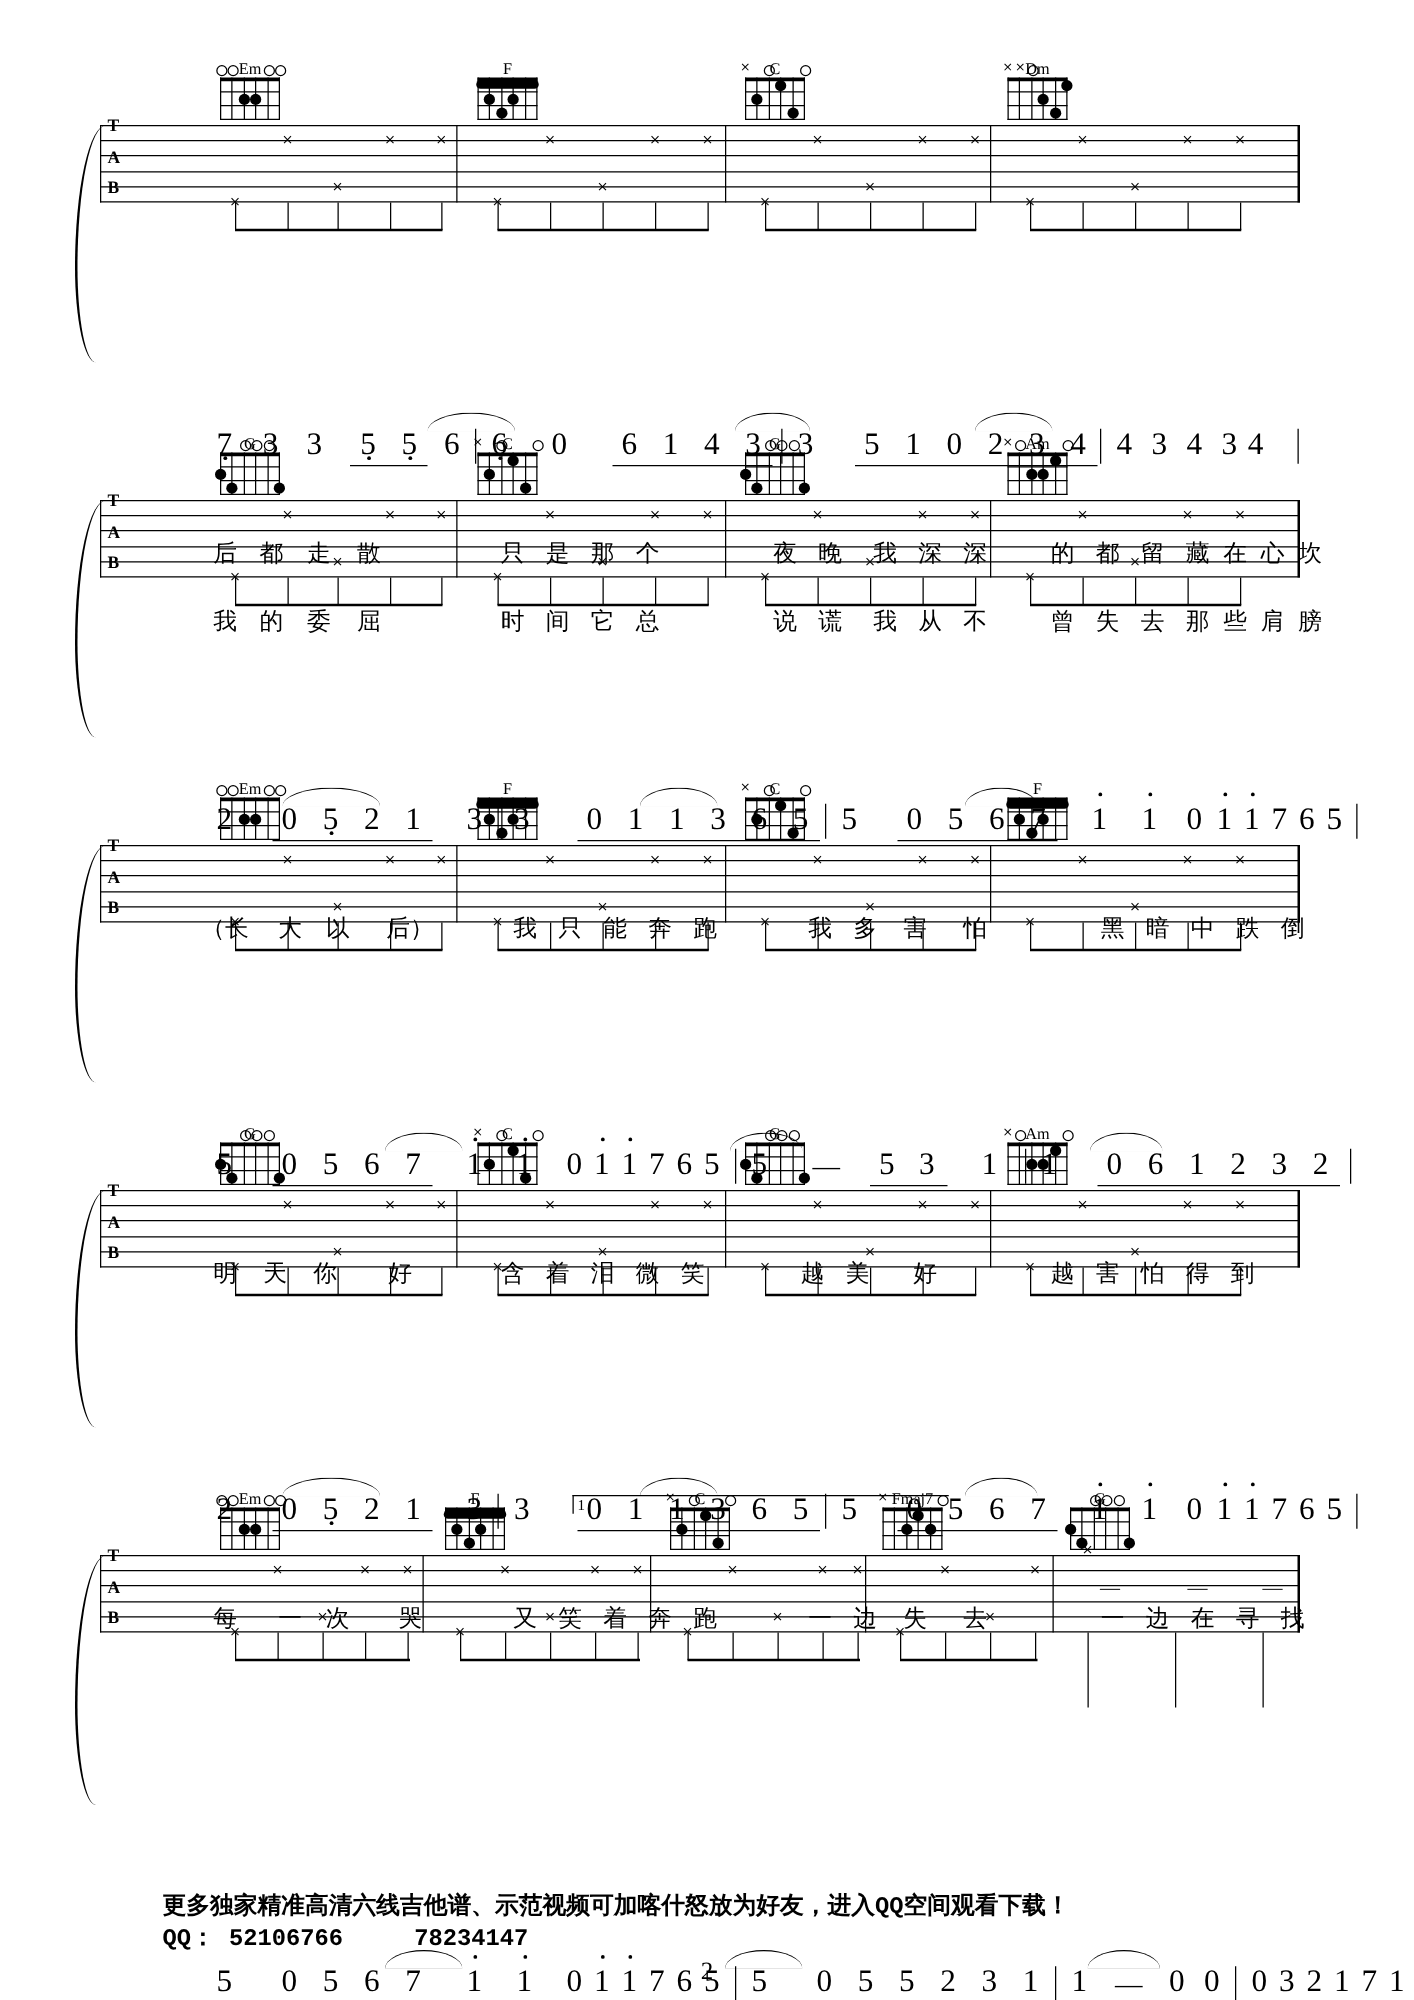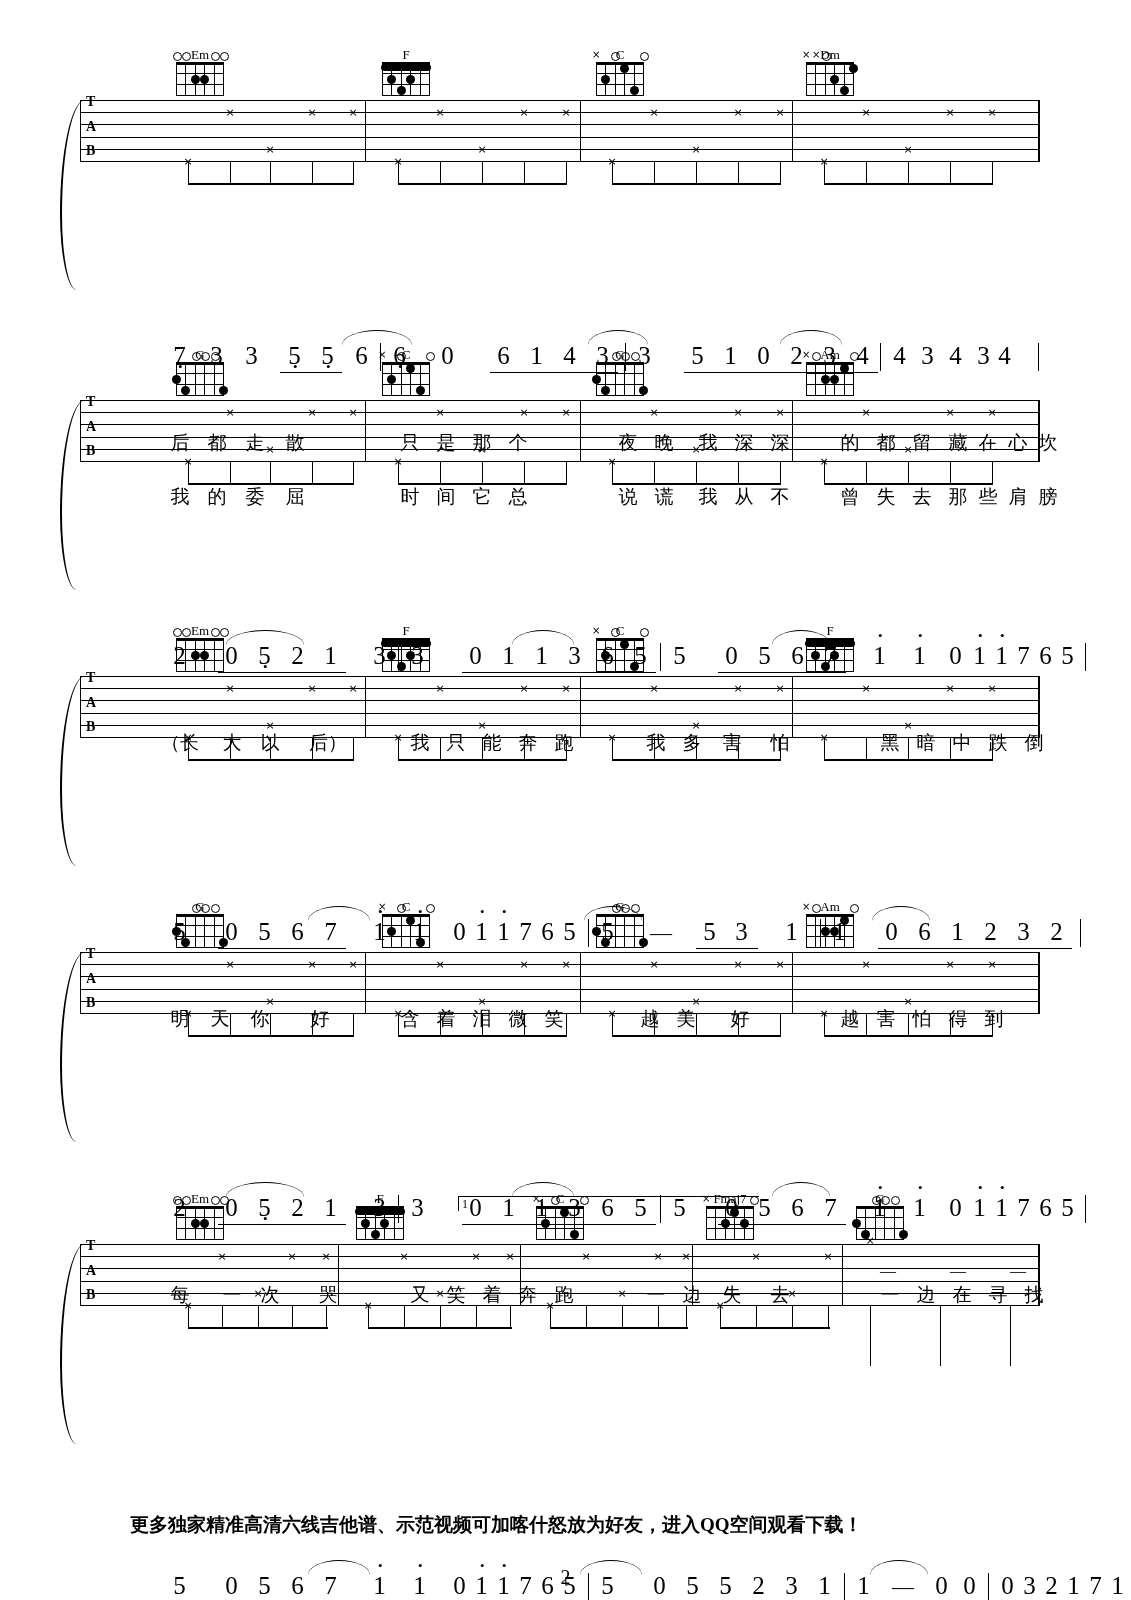--- a/index.html
+++ b/index.html
@@ -256,21 +256,21 @@
     top: 1px;
     font-family: "Liberation Serif", serif;
     font-size: 12px;
     line-height: 12px;
   }
   
   .footer {
     position: absolute;
     left: 130px;
     width: 900px;
-    font-family: Liberation Serif, serif;
+    font-family: Liberation Mono, monospace;
     font-weight: bold;
     font-size: 19px;
     line-height: 26px;
   }
   .pagenum {
     position: absolute;
     left: 0;
     width: 1131px;
     text-align: center;
     font-family: "Liberation Serif", serif;
@@ -1391,17 +1391,23 @@
       <div class="jp" style="left:994px">1</div>
       <div class="jp" style="left:1016px">7</div>
       <div class="jp" style="left:1038px">1</div>
 
     </div>
 
   </div>
 
   <div class="footer" style="top:1512px;">
     <div>更多独家精准高清六线吉他谱、示范视频可加喀什怒放为好友，进入QQ空间观看下载！</div>
+    <div>
+      <span>QQ：</span>
+      <span>52106766</span>
+      &nbsp;&nbsp;&nbsp;
+      <span>78234147</span>
+    </div>
   </div>
 
   <div class="pagenum" style="top:1566px;">2</div>
 
 </div>
 
 </body></html>

